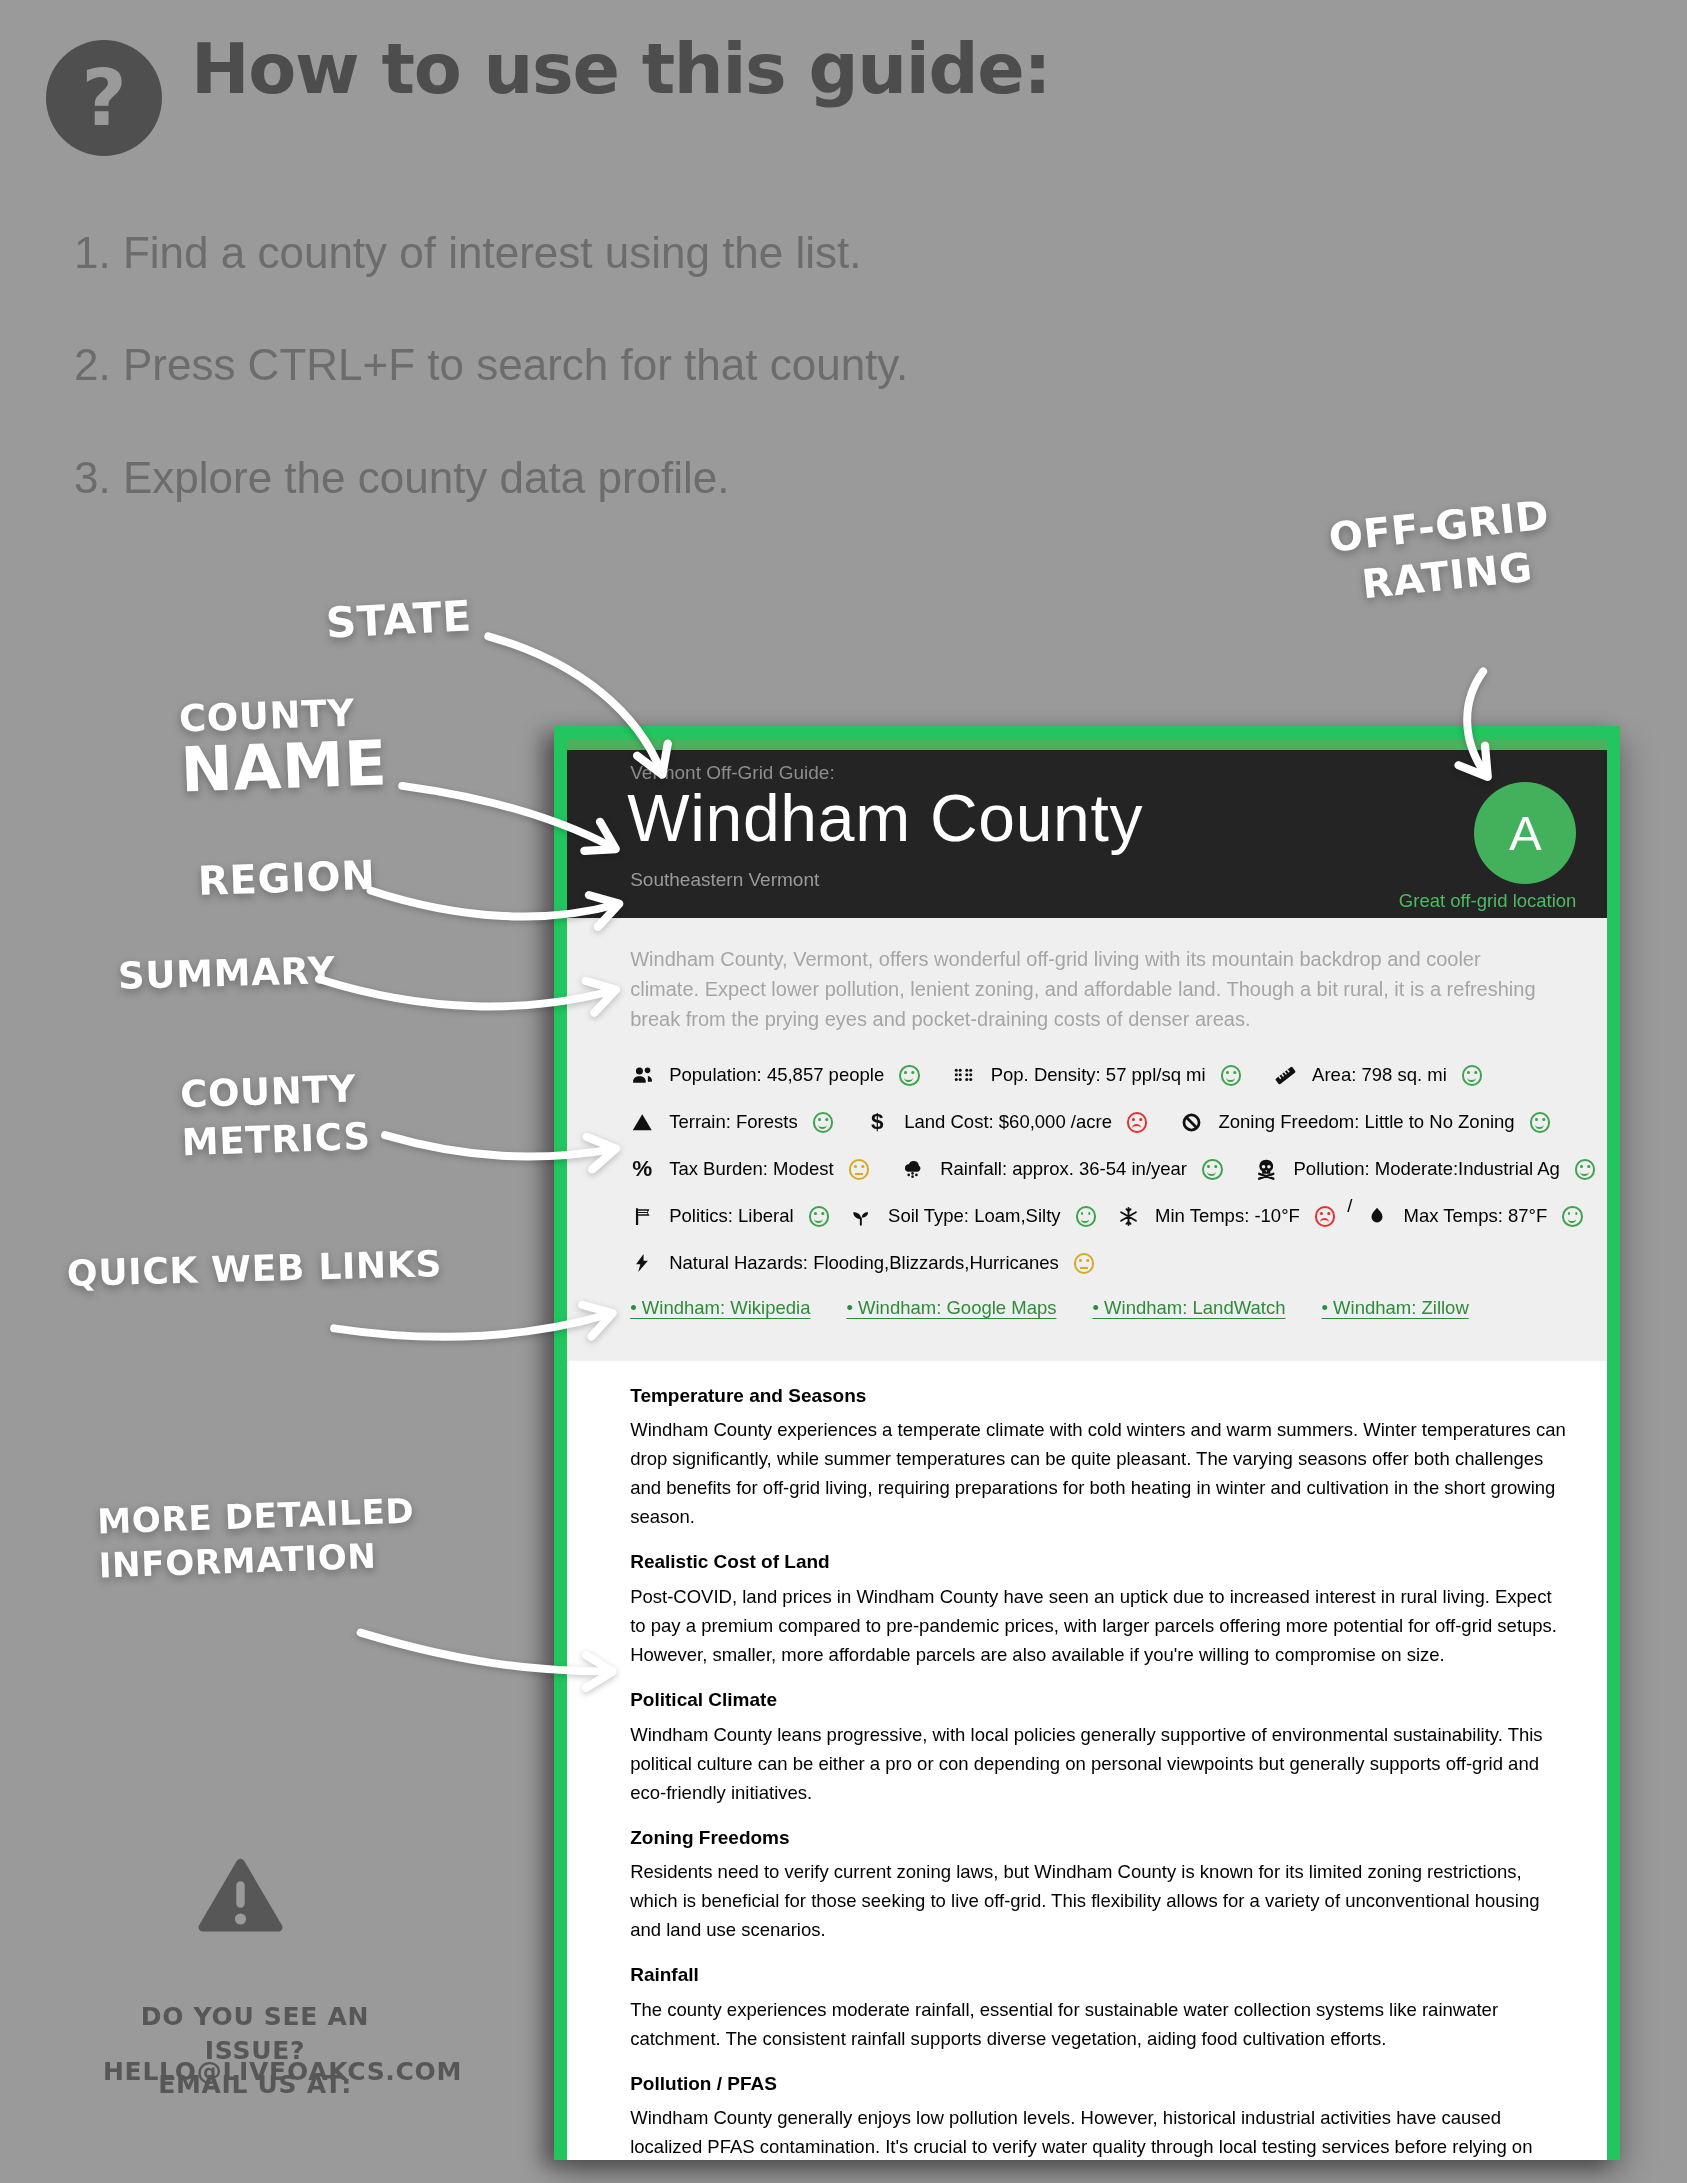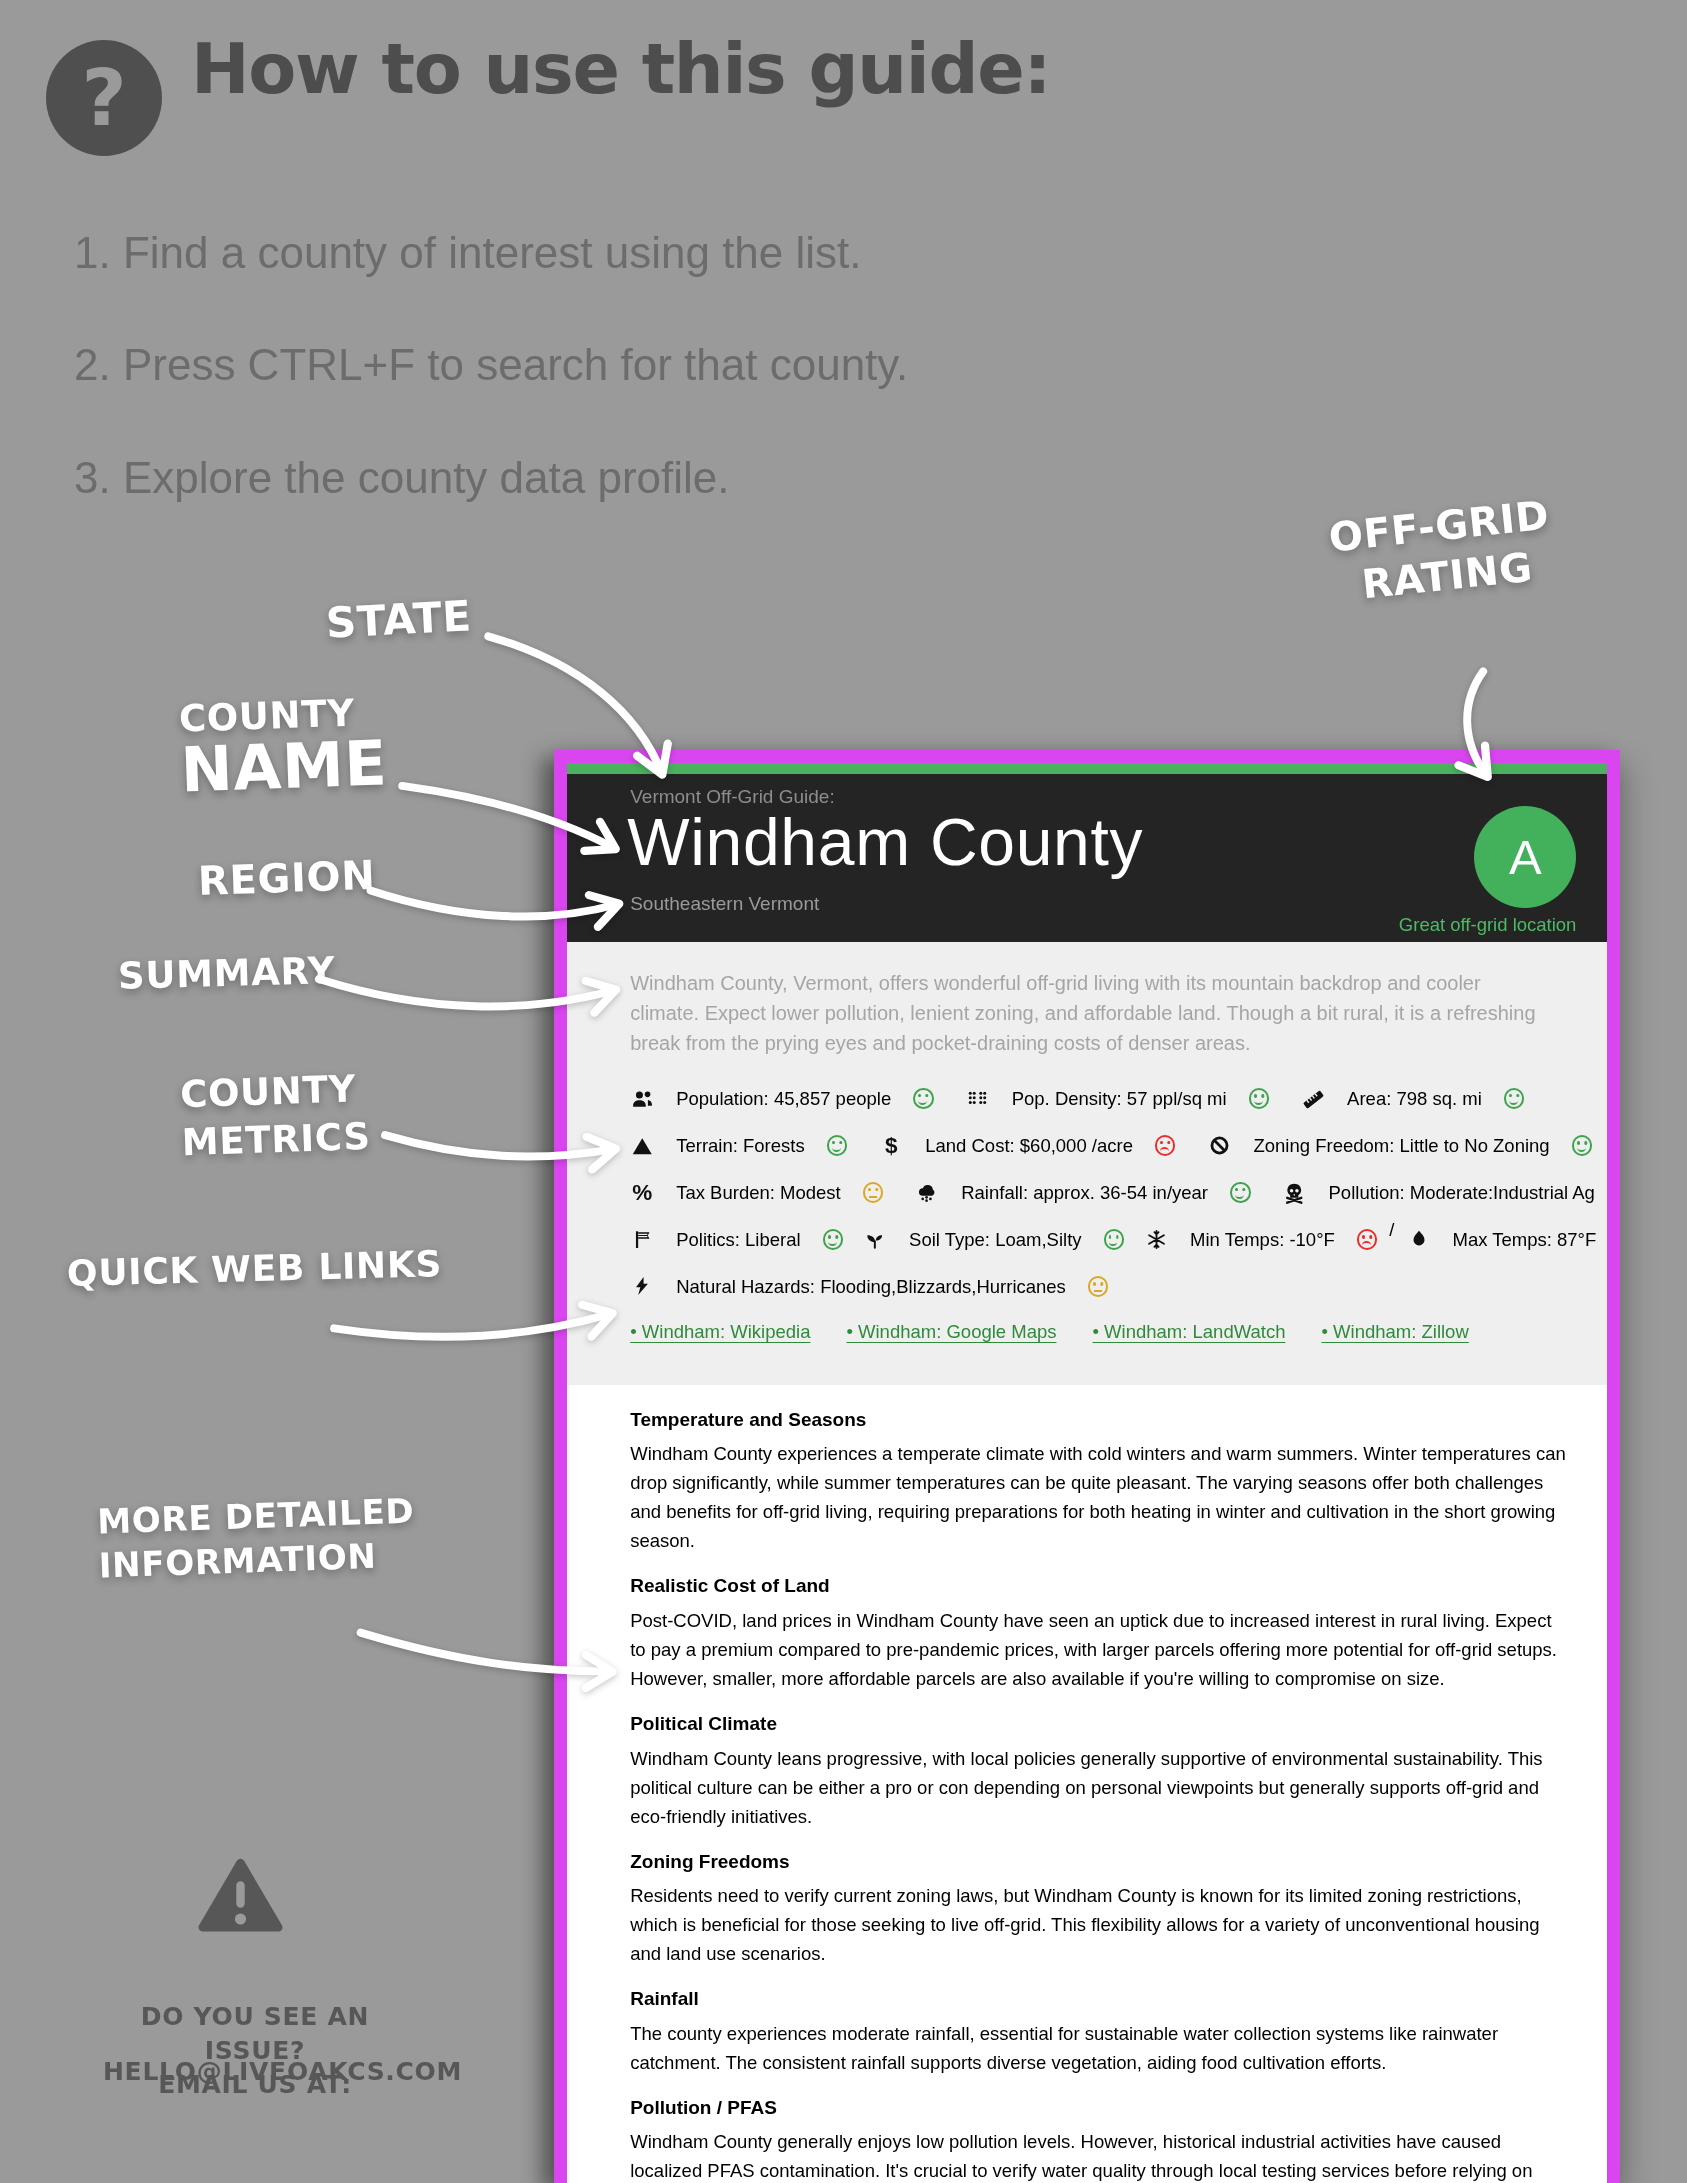--- a/index.html
+++ b/index.html
@@ -32,39 +32,39 @@
   .mark-rating .l2{margin-left:28px;}
 
   
   .issue-text{font-family:"DejaVu Sans",sans-serif;font-weight:bold;color:#575757;
               width:304px;text-align:center;font-size:25px;line-height:34px;letter-spacing:0.7px;}
   #issue-lines{left:103px;top:2000px;}
   #issue-email{left:103px;top:2055px;}
   .warning-wrap{left:198px;top:1856px;}
 
   
-  .page{left:554px;top:750px;width:1066px;height:1434px;background:#d946ef;
+  .page{left:554px;top:726px;width:1066px;height:1434px;background:#22c55e;
         box-shadow:-12px 6.6px 20px rgba(0,0,0,.42), 9.3px 14.6px 29px rgba(0,0,0,.22);}
   .card{position:absolute;left:13.2px;right:12.6px;top:12.6px;bottom:0;display:flex;flex-direction:column;background:#fff;overflow:hidden;}
   .green-bar{height:11.2px;background:#4bb15f;flex:none;}
   .card-header{height:168px;background:#242424;position:relative;flex:none;}
   .kicker{position:absolute;left:63px;top:12px;font-size:19px;color:#8d8d8d;}
   .county-title{position:absolute;left:60px;top:34px;font-size:66px;color:#fff;letter-spacing:0.7px;line-height:1.05;}
   .region-sub{position:absolute;left:63px;top:119px;font-size:19px;color:#9a9a9a;}
   .rating-circle{position:absolute;right:31px;top:32px;width:102px;height:102px;border-radius:50%;
                  background:#43b05c;display:flex;align-items:center;justify-content:center;}
   .rating-letter{font-size:49px;color:#fff;}
   .rating-caption{position:absolute;right:31px;top:140px;font-size:18.5px;color:#4cbb63;}
 
   .summary-section{height:443px;background:#efefef;position:relative;flex:none;padding-left:10px;}
   .summary-text{position:absolute;left:63px;top:26.5px;width:906px;font-size:20px;line-height:30px;color:#a5a5a5;}
   .metrics{position:absolute;left:63px;top:124px;right:36px;}
   .mrow{display:flex;align-items:center;height:47px;gap:32px;}
   .mrow.tight{gap:20px;}
-  .metric{display:flex;gap:22px;font-size:18.5px;color:#000;white-space:nowrap;margin-top:20px;}
+  .metric{display:flex;align-items:center;gap:15px;font-size:18.5px;color:#000;white-space:nowrap;margin-top:20px;}
   .micon{width:24px;display:flex;justify-content:center;flex:none;}
   .micon svg{fill:#111;}
   .glyph-icon{font-size:22.5px;font-weight:bold;color:#111;line-height:1;font-family:"Liberation Sans",sans-serif;}
   .temp-sep{font-size:18.5px;color:#000;margin:0 -8px;}
 
   
   .face{width:20.5px;height:20.5px;border-radius:50%;position:relative;display:inline-block;flex:none;
         border:2px solid currentColor;box-sizing:border-box;}
   .face[data-mood="green"]{color:#3fa34d;}
   .face[data-mood="red"]{color:#e53030;}

